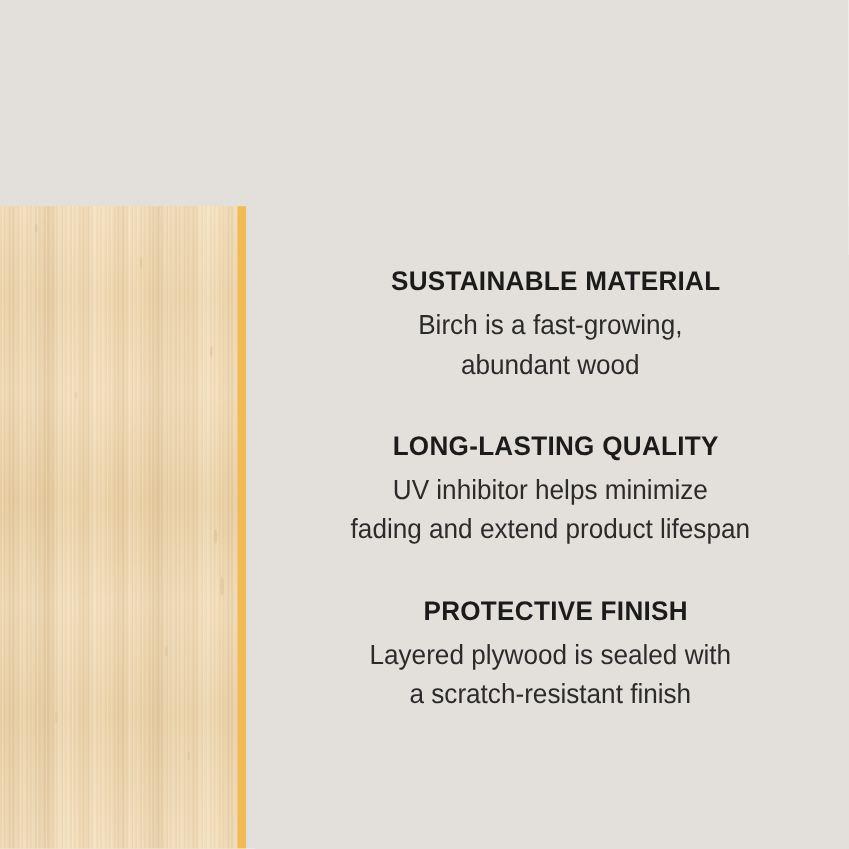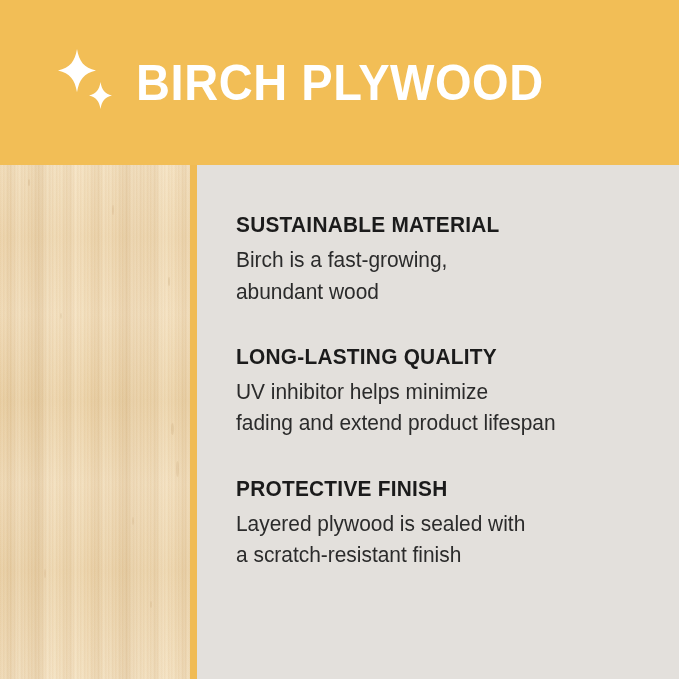--- a/index.html
+++ b/index.html
@@ -113,20 +113,21 @@
   }
 
   
   .panel {
     position: absolute;
     left: 197px;
     top: 165px;
     width: 482px;
     height: 514px;
     background: #e3e0dc;
+    text-align: center;
   }
 
   .blocks {
     position: absolute;
     left: 39px;
     top: 48px;
     width: 430px;
   }
 
   .block { margin-bottom: 38px; }
@@ -155,35 +156,20 @@
     transform: scaleX(0.95);
     transform-origin: left top;
   }
   .block-body span { display: block; white-space: nowrap; }
 </style>
 </head>
 <body>
 
 <div class="card">
 
-  <div class="header">
-
-    <div class="sparkles">
-      <svg width="62" height="66" viewBox="0 0 62 66" aria-hidden="true">
-
-        <path d="M21 1 C23.2 13.6 27.9 19.7 40 22.6 C27.9 25.5 23.2 31.6 21 44.2
-                 C18.8 31.6 14.1 25.5 2 22.6 C14.1 19.7 18.8 13.6 21 1 Z" fill="#ffffff"></path>
-
-        <path d="M44.5 34 C45.8 41.9 48.7 45.7 56 47.5 C48.7 49.3 45.8 53.1 44.5 61
-                 C43.2 53.1 40.3 49.3 33 47.5 C40.3 45.7 43.2 41.9 44.5 34 Z" fill="#ffffff"></path>
-      </svg>
-    </div>
-
-    <div class="title">BIRCH PLYWOOD</div>
-  </div>
 
   <div class="wood">
     <div class="wood-speck" style="left:28px;  top:14px;  width:2px;  height:7px;  opacity:.5;"></div>
     <div class="wood-speck" style="left:112px; top:40px;  width:2px;  height:10px; opacity:.45;"></div>
     <div class="wood-speck" style="left:168px; top:112px; width:2px;  height:9px;  opacity:.55;"></div>
     <div class="wood-speck" style="left:60px;  top:148px; width:2px;  height:6px;  opacity:.4;"></div>
     <div class="wood-speck" style="left:171px; top:258px; width:3px;  height:12px; opacity:.5;"></div>
     <div class="wood-speck" style="left:176px; top:296px; width:3px;  height:16px; opacity:.45;"></div>
     <div class="wood-speck" style="left:132px; top:352px; width:2px;  height:8px;  opacity:.4;"></div>
     <div class="wood-speck" style="left:44px;  top:404px; width:2px;  height:9px;  opacity:.38;"></div>

